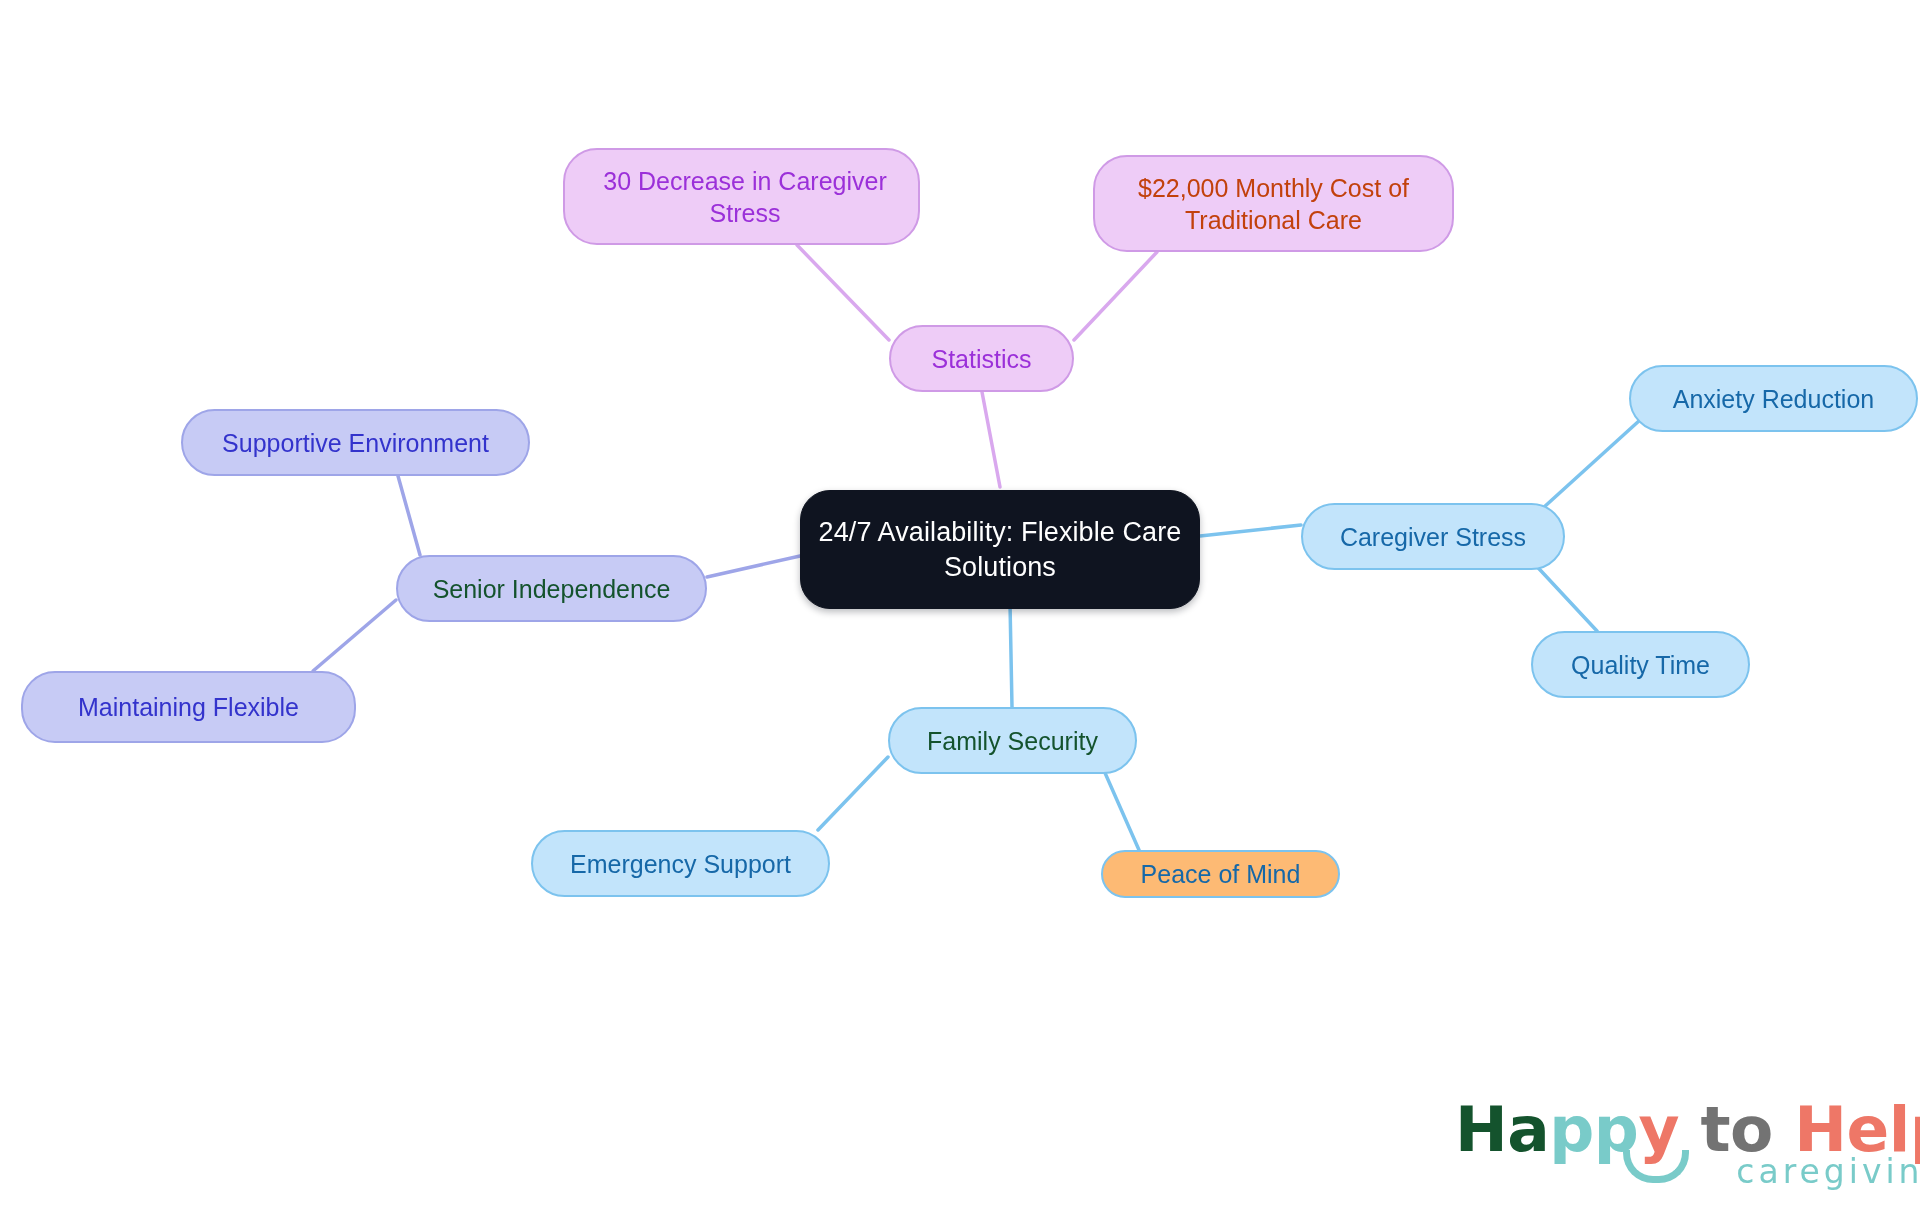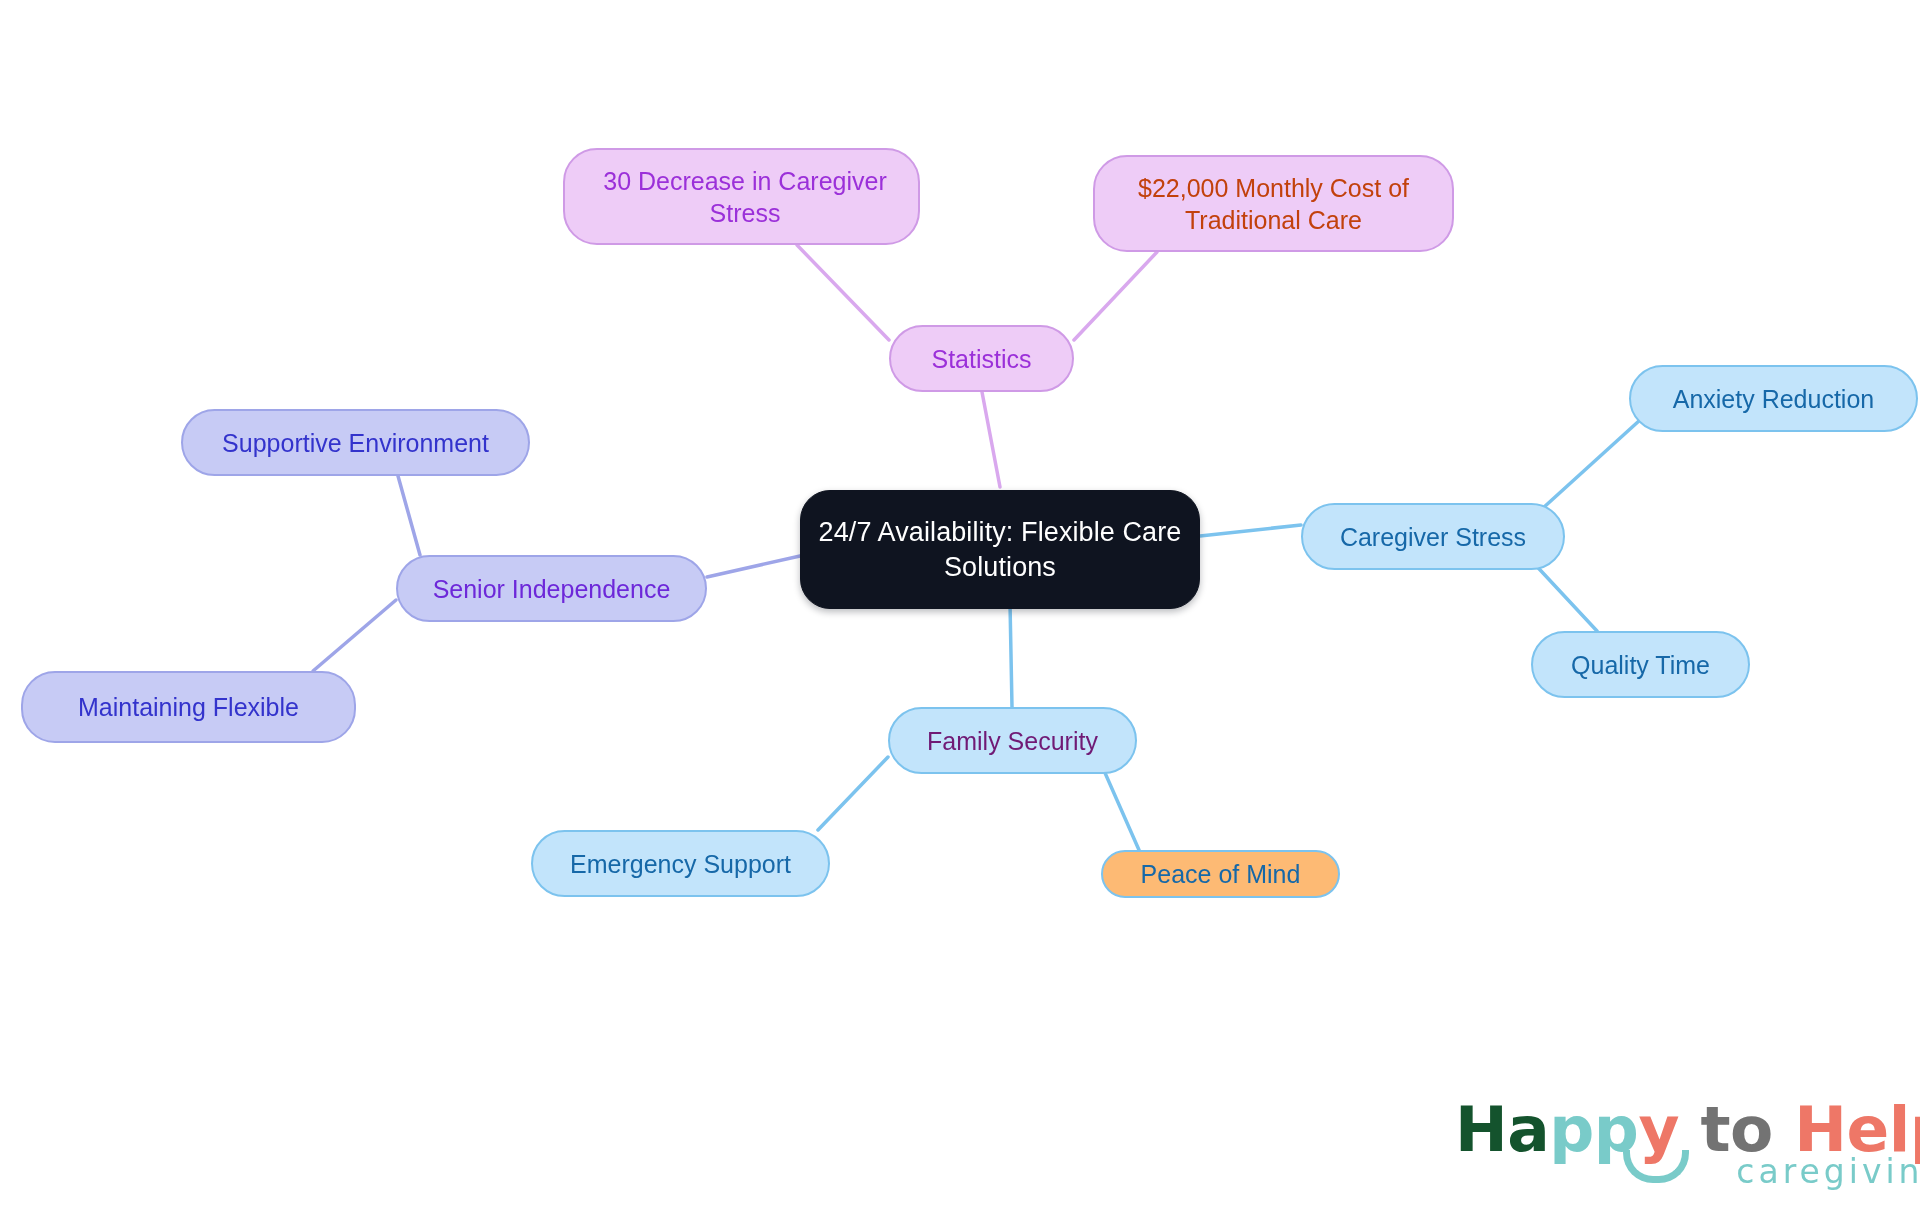--- a/index.html
+++ b/index.html
@@ -114,24 +114,24 @@
       <div class="node node-root" style="left: 800px; top: 490px; width: 400px; height: 119px; background: rgb(15, 20, 32); border-color: rgb(15, 20, 32); color: rgb(255, 255, 255);">24/7 Availability: Flexible Care
 Solutions</div>
       <div class="node node-branch" style="left: 889px; top: 325px; width: 185px; height: 67px; background: rgb(238, 204, 247); border-color: rgb(207, 154, 230); color: rgb(155, 48, 217);">Statistics</div>
       <div class="node node-leaf" style="left: 563px; top: 148px; width: 357px; height: 97px; background: rgb(238, 204, 247); border-color: rgb(207, 154, 230); color: rgb(155, 48, 217); padding-left: 21px;">30 Decrease in Caregiver
 Stress</div>
       <div class="node node-leaf" style="left: 1093px; top: 155px; width: 361px; height: 97px; background: rgb(238, 204, 247); border-color: rgb(207, 154, 230); color: #c2410c;">$22,000 Monthly Cost of
 Traditional Care</div>
       <div class="node node-branch" style="left: 1301px; top: 491px; width: 264px; height: 67px; background: rgb(194, 228, 251); border-color: rgb(124, 195, 238); color: rgb(22, 104, 168); margin-top: 12px;">Caregiver Stress</div>
       <div class="node node-leaf" style="left: 1629px; top: 365px; width: 289px; height: 67px; background: rgb(194, 228, 251); border-color: rgb(124, 195, 238); color: rgb(22, 104, 168);">Anxiety Reduction</div>
       <div class="node node-leaf" style="left: 1531px; top: 631px; width: 219px; height: 67px; background: rgb(194, 228, 251); border-color: rgb(124, 195, 238); color: rgb(22, 104, 168);">Quality Time</div>
-      <div class="node node-branch" style="left: 888px; top: 707px; width: 249px; height: 67px; background: rgb(194, 228, 251); border-color: rgb(124, 195, 238); color: #701a75;">Family Security</div>
+      <div class="node node-branch" style="left: 888px; top: 707px; width: 249px; height: 67px; background: rgb(194, 228, 251); border-color: rgb(124, 195, 238); color: #14532d;">Family Security</div>
       <div class="node node-leaf" style="left: 531px; top: 830px; width: 299px; height: 67px; background: rgb(194, 228, 251); border-color: rgb(124, 195, 238); color: rgb(22, 104, 168);">Emergency Support</div>
       <div class="node node-leaf" style="left: 1101px; top: 850px; width: 239px; height: 48px; background: #fdba74; border-color: rgb(124, 195, 238); color: rgb(22, 104, 168);">Peace of Mind</div>
-      <div class="node node-branch" style="left: 396px; top: 555px; width: 311px; height: 67px; background: rgb(199, 203, 245); border-color: rgb(158, 165, 232); color: #6d28d9;">Senior Independence</div>
+      <div class="node node-branch" style="left: 396px; top: 555px; width: 311px; height: 67px; background: rgb(199, 203, 245); border-color: rgb(158, 165, 232); color: #14532d;">Senior Independence</div>
       <div class="node node-leaf" style="left: 181px; top: 409px; width: 349px; height: 67px; background: rgb(199, 203, 245); border-color: rgb(158, 165, 232); color: rgb(51, 51, 204);">Supportive Environment</div>
       <div class="node node-leaf" style="left: 21px; top: 671px; width: 335px; height: 72px; background: rgb(199, 203, 245); border-color: rgb(158, 165, 232); color: rgb(51, 51, 204);">Maintaining Flexible</div>
     </div>
 
   <div id="logo" style="left: 1455px; top: 1098px;">
     <div class="logo-main">
       <span style="color: #14532d;">Ha</span><span style="color: rgb(121, 203, 201);">pp</span><span style="color: rgb(238, 119, 103);">y</span>
       <span> </span><span style="color: #737373;">to</span>
       <span> </span><span style="color: rgb(238, 119, 103);">Help</span>
       <span class="logo-smile" style="border-top: none; border-right-color: rgb(121, 203, 201); border-bottom-color: rgb(121, 203, 201); border-left-color: rgb(121, 203, 201);"></span>

